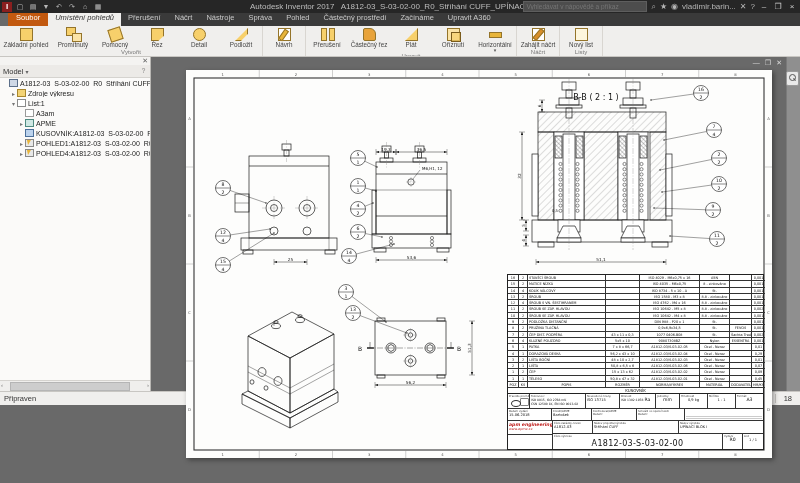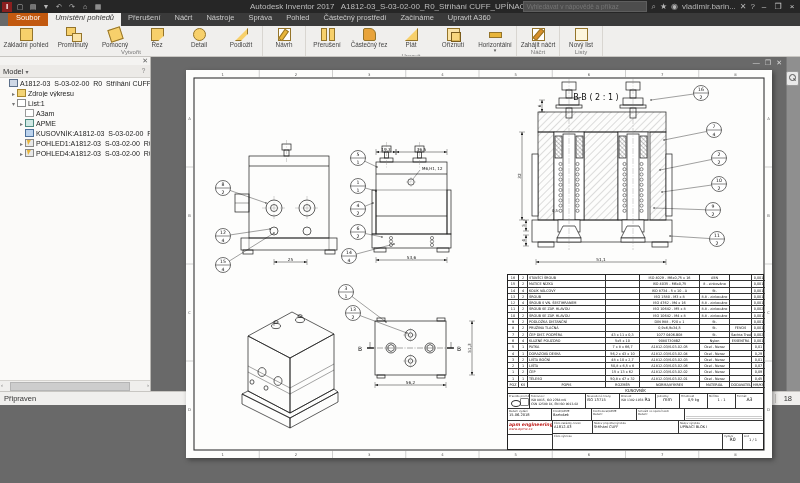--- a/index.html
+++ b/index.html
@@ -1065,20 +1065,21 @@
           </div>
           <div class="tbc" style="width:84px;border-right:none;">
             <div class="lab">Název výrobku</div>
             <div class="val">UPÍNACÍ BLOK I</div>
           </div>
         </div>
         <div class="tbrow" style="height:15px;">
           <div class="tbc" style="width:45px;border-bottom:none;border-top:0.5px solid #333;"></div>
           <div class="tbc" style="width:170px;border-bottom:none;">
             <div class="lab">Číslo výkresu</div>
+            <div class="dnum">A1812-03-S-03-02-00</div>
           </div>
           <div class="tbc" style="width:20px;border-bottom:none;">
             <div class="lab">Vydání</div>
             <div class="val big" style="text-align:center;">R0</div>
           </div>
           <div class="tbc" style="width:20px;border-right:none;border-bottom:none;">
             <div class="lab">List</div>
             <div class="val" style="text-align:center;">1 / 1</div>
           </div>
         </div>

